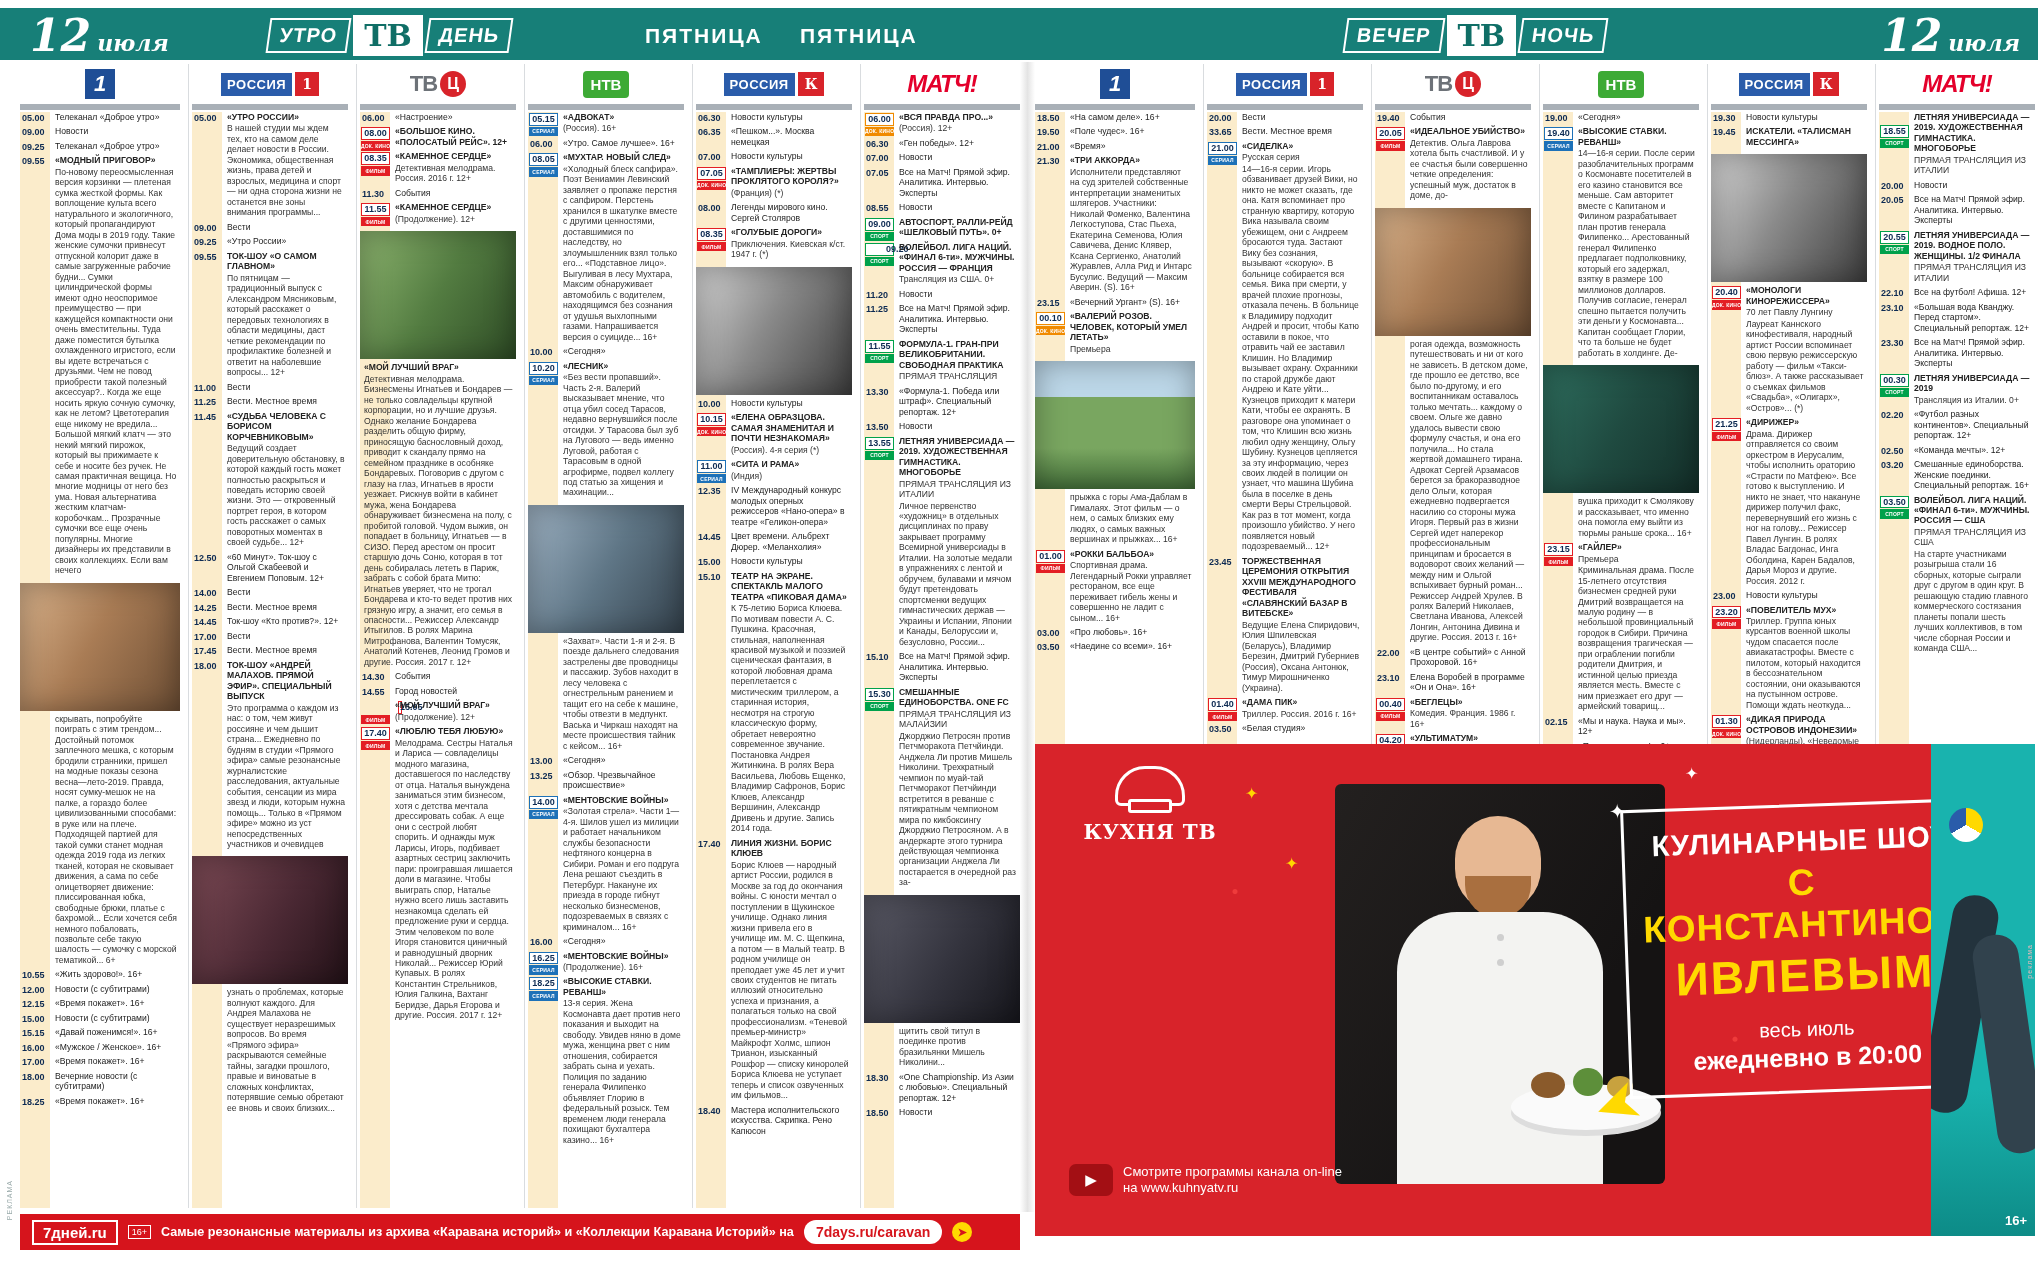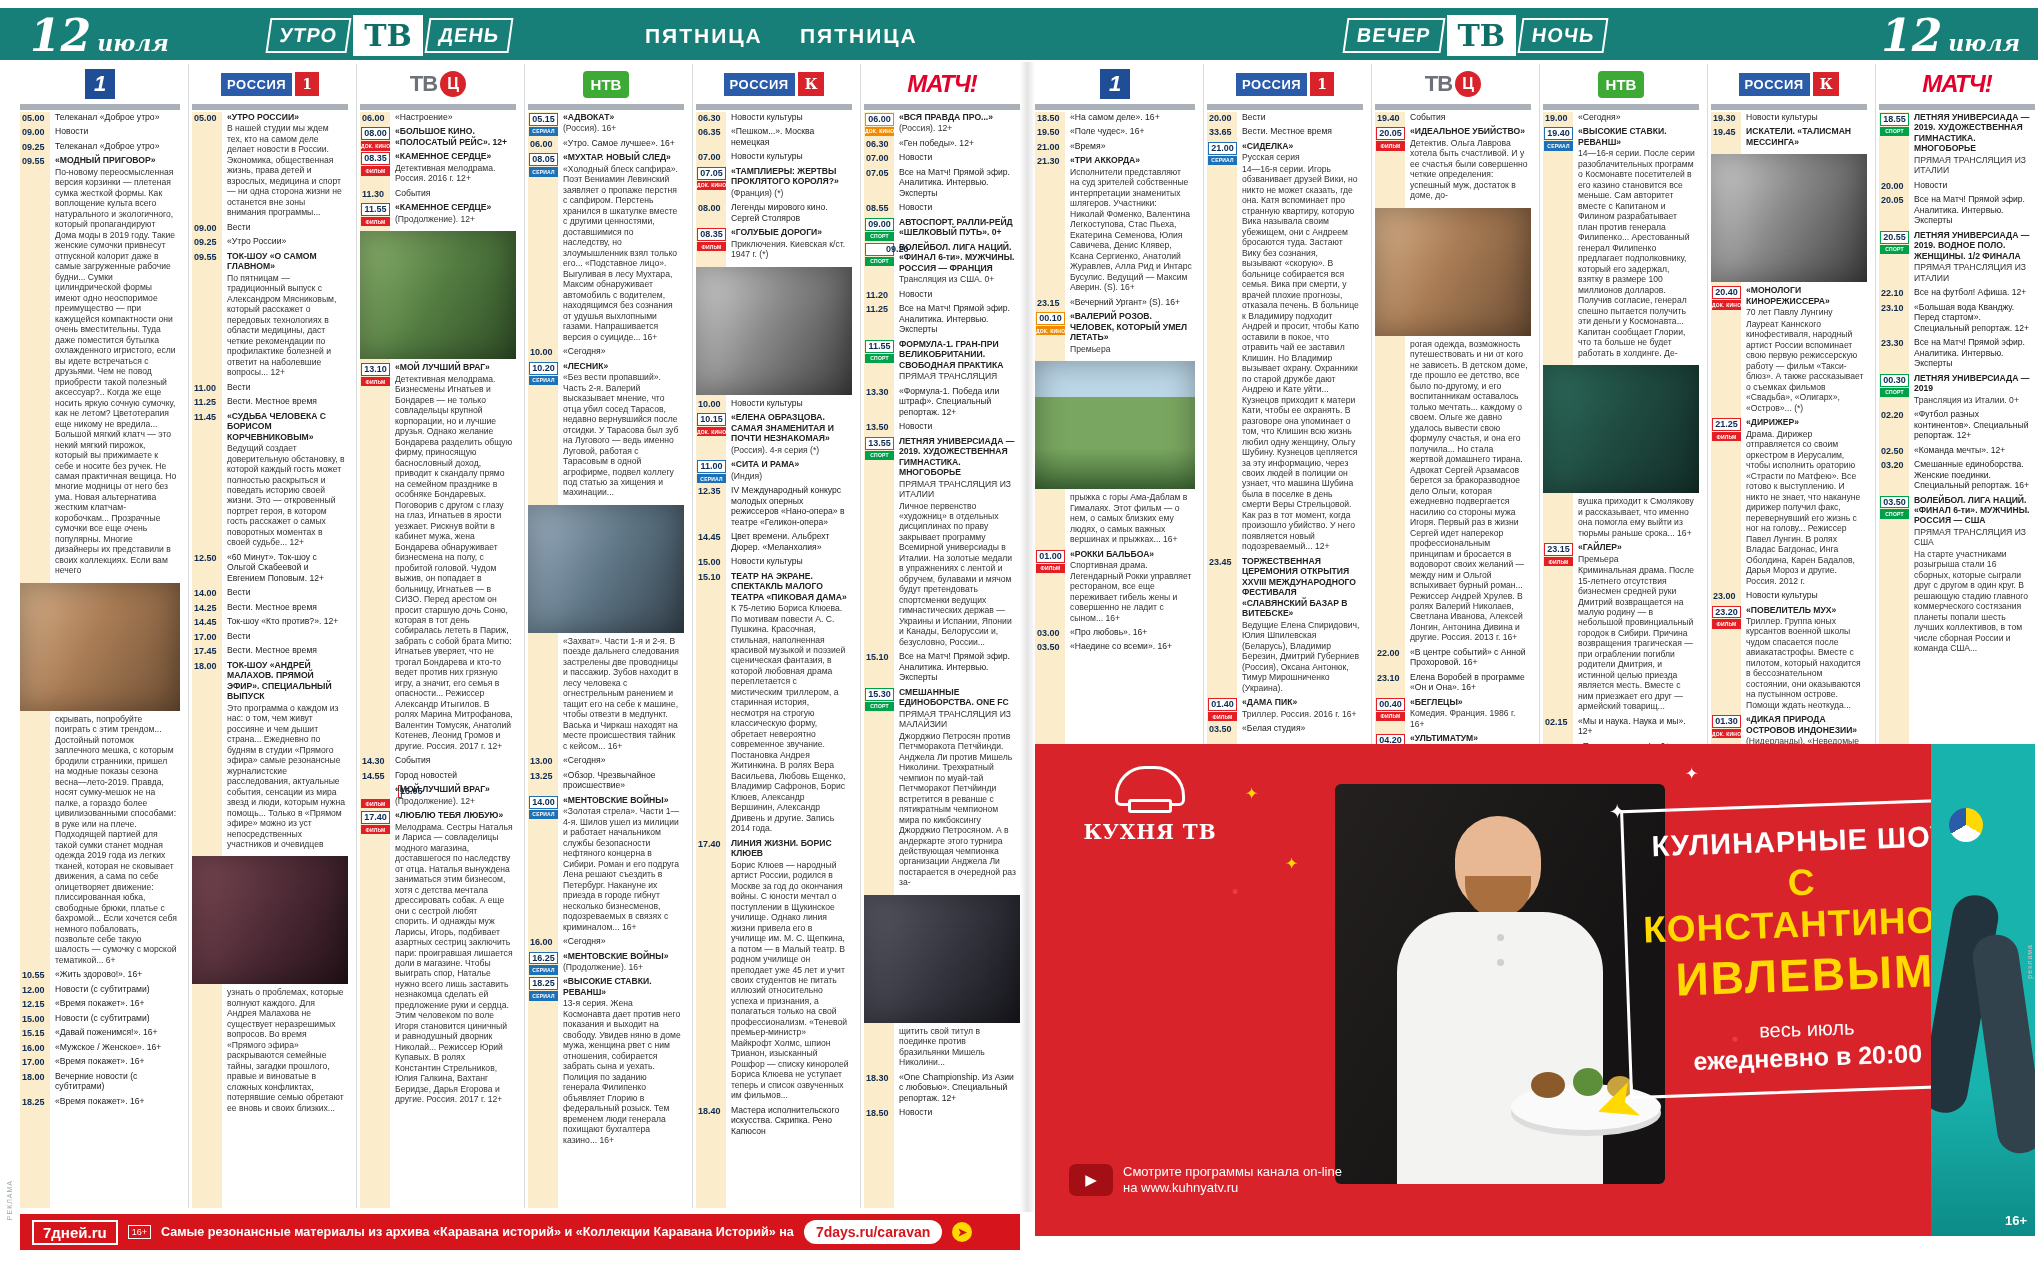--- a/index.html
+++ b/index.html
@@ -451,24 +451,20 @@
               <div class="tbox" style="border-color: rgb(227, 30, 36);">11.55</div>
               <div class="bdg" style="background: rgb(227, 30, 36);">ФИЛЬМ</div>
             </div>
             <div class="rc">
               <div class="ttl b">«КАМЕННОЕ СЕРДЦЕ»</div>
               <div class="desc">(Продолжение). 12+</div>
             </div>
           </div>
           <div class="ph ph-green"></div>
           <div class="row">
-            <div class="tcell">
-              <div class="tbox" style="border-color: rgb(227, 30, 36);">13.10</div>
-              <div class="bdg" style="background: rgb(227, 30, 36);">ФИЛЬМ</div>
-            </div>
             <div class="rc">
               <div class="ttl b">«МОЙ ЛУЧШИЙ ВРАГ»</div>
               <div class="desc">Детективная мелодрама. Бизнесмены Игнатьев и Бондарев — не только совладельцы крупной корпорации, но и лучшие друзья. Однако желание Бондарева разделить общую фирму, приносящую баснословный доход, приводит к скандалу прямо на семейном празднике в особняке Бондаревых. Поговорив с другом с глазу на глаз, Игнатьев в ярости уезжает. Рискнув войти в кабинет мужа, жена Бондарева обнаруживает бизнесмена на полу, с пробитой головой. Чудом выжив, он попадает в больницу, Игнатьев — в СИЗО. Перед арестом он просит старшую дочь Соню, которая в тот день собиралась лететь в Париж, забрать с собой брата Митю: Игнатьев уверяет, что не трогал Бондарева и кто-то ведет против них грязную игру, а значит, его семья в опасности... Режиссер Александр Итыгилов. В ролях Марина Митрофанова, Валентин Томусяк, Анатолий Котенев, Леонид Громов и другие. Россия. 2017 г. 12+</div>
             </div>
           </div>
           <div class="row">
             <div class="tcell">
               <div class="tplain">14.30</div>
             </div>
             <div class="rc">
@@ -1262,21 +1258,21 @@
         </div>
       </div>
       <div class="col">
         <div class="chead">
           <span class="lg-match">МАТЧ!</span>
         </div>
         <div class="gbar"></div>
         <div class="citems">
           <div class="row">
             <div class="tcell">
-              <div class="tbox" style="border-color: rgb(0, 161, 75);">18.55</div>
+              <div class="tbox" style="border-color: rgb(0, 161, 75); margin-top: 12px;">18.55</div>
               <div class="bdg" style="background: rgb(0, 161, 75);">СПОРТ</div>
             </div>
             <div class="rc">
               <div class="ttl b">ЛЕТНЯЯ УНИВЕРСИАДА — 2019. ХУДОЖЕСТВЕННАЯ ГИМНАСТИКА. МНОГОБОРЬЕ</div>
               <div class="desc">ПРЯМАЯ ТРАНСЛЯЦИЯ ИЗ ИТАЛИИ</div>
             </div>
           </div>
           <div class="row">
             <div class="tcell">
               <div class="tplain">20.00</div>

